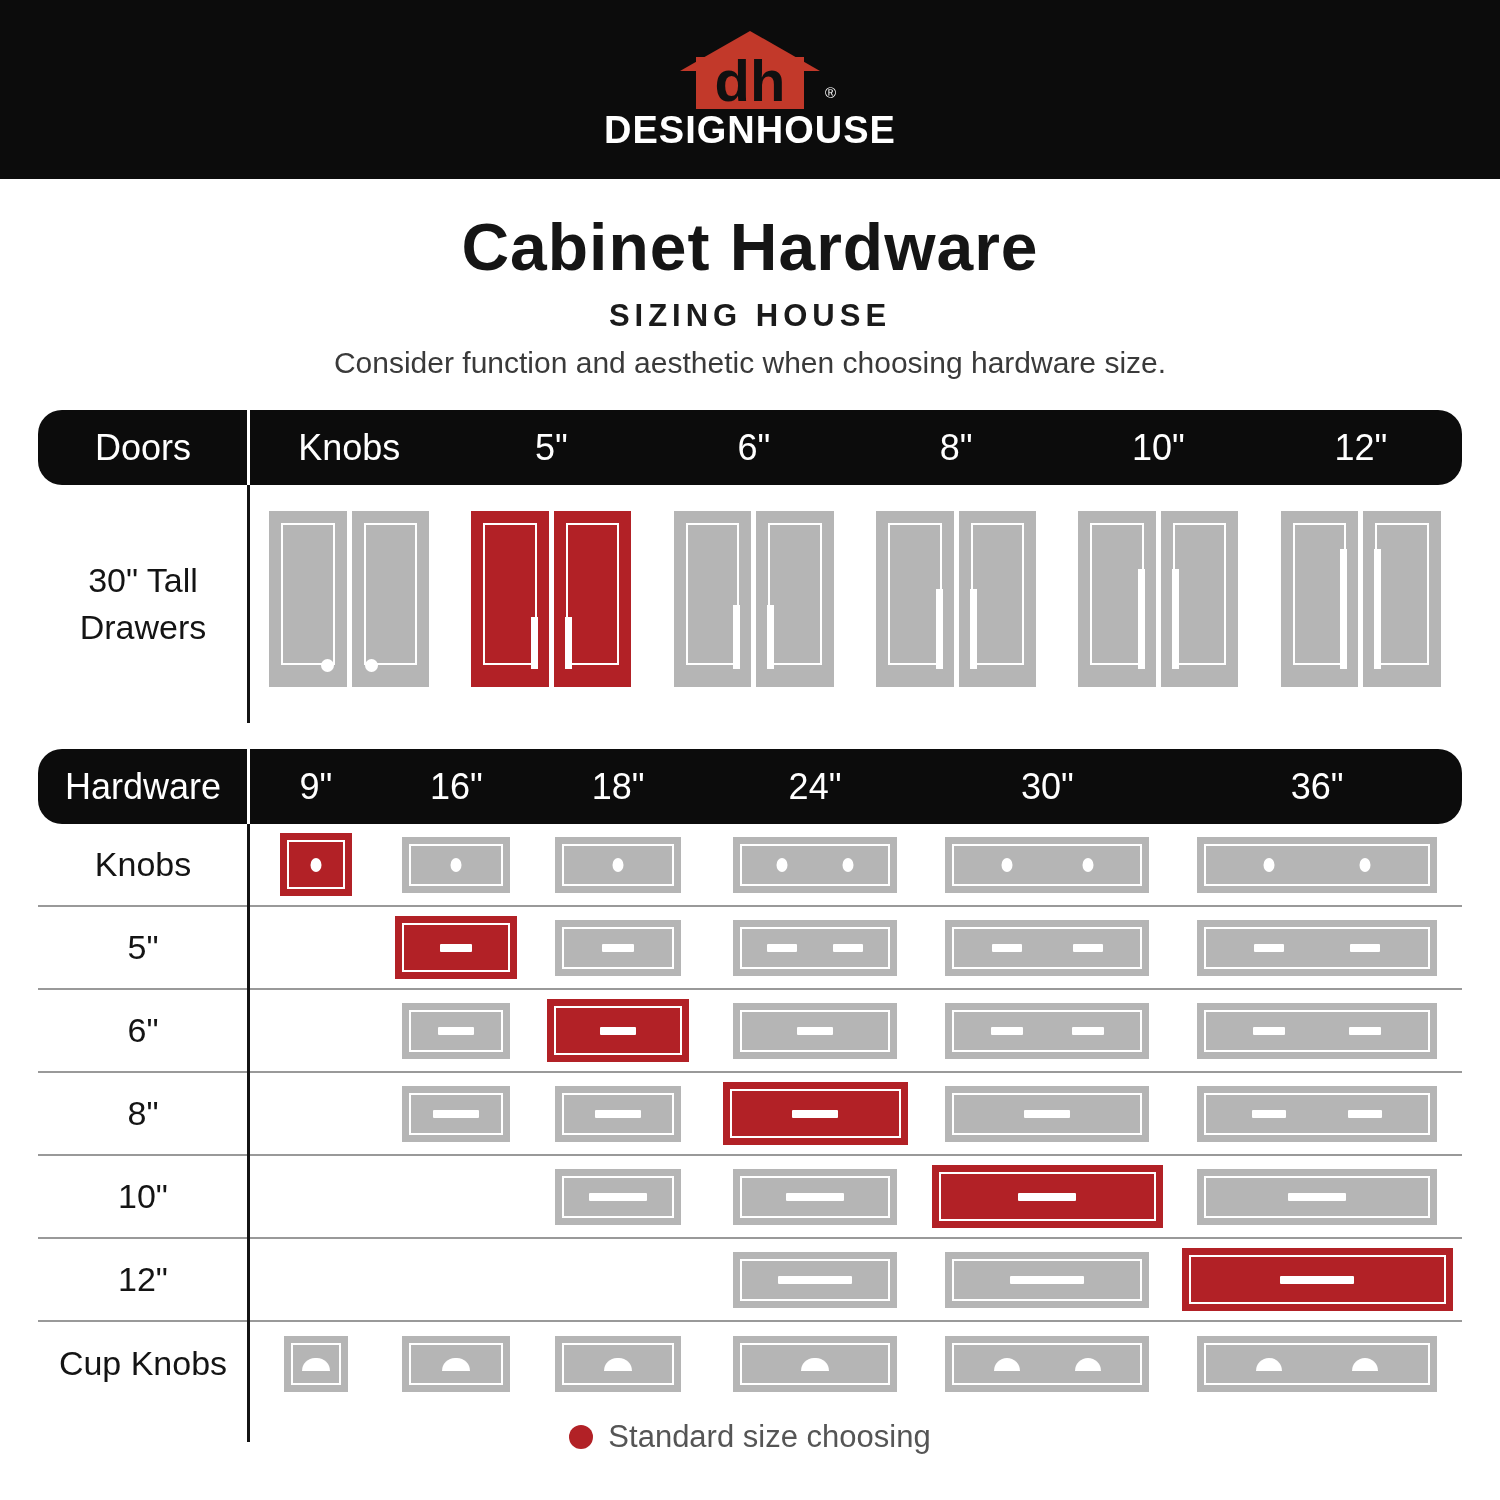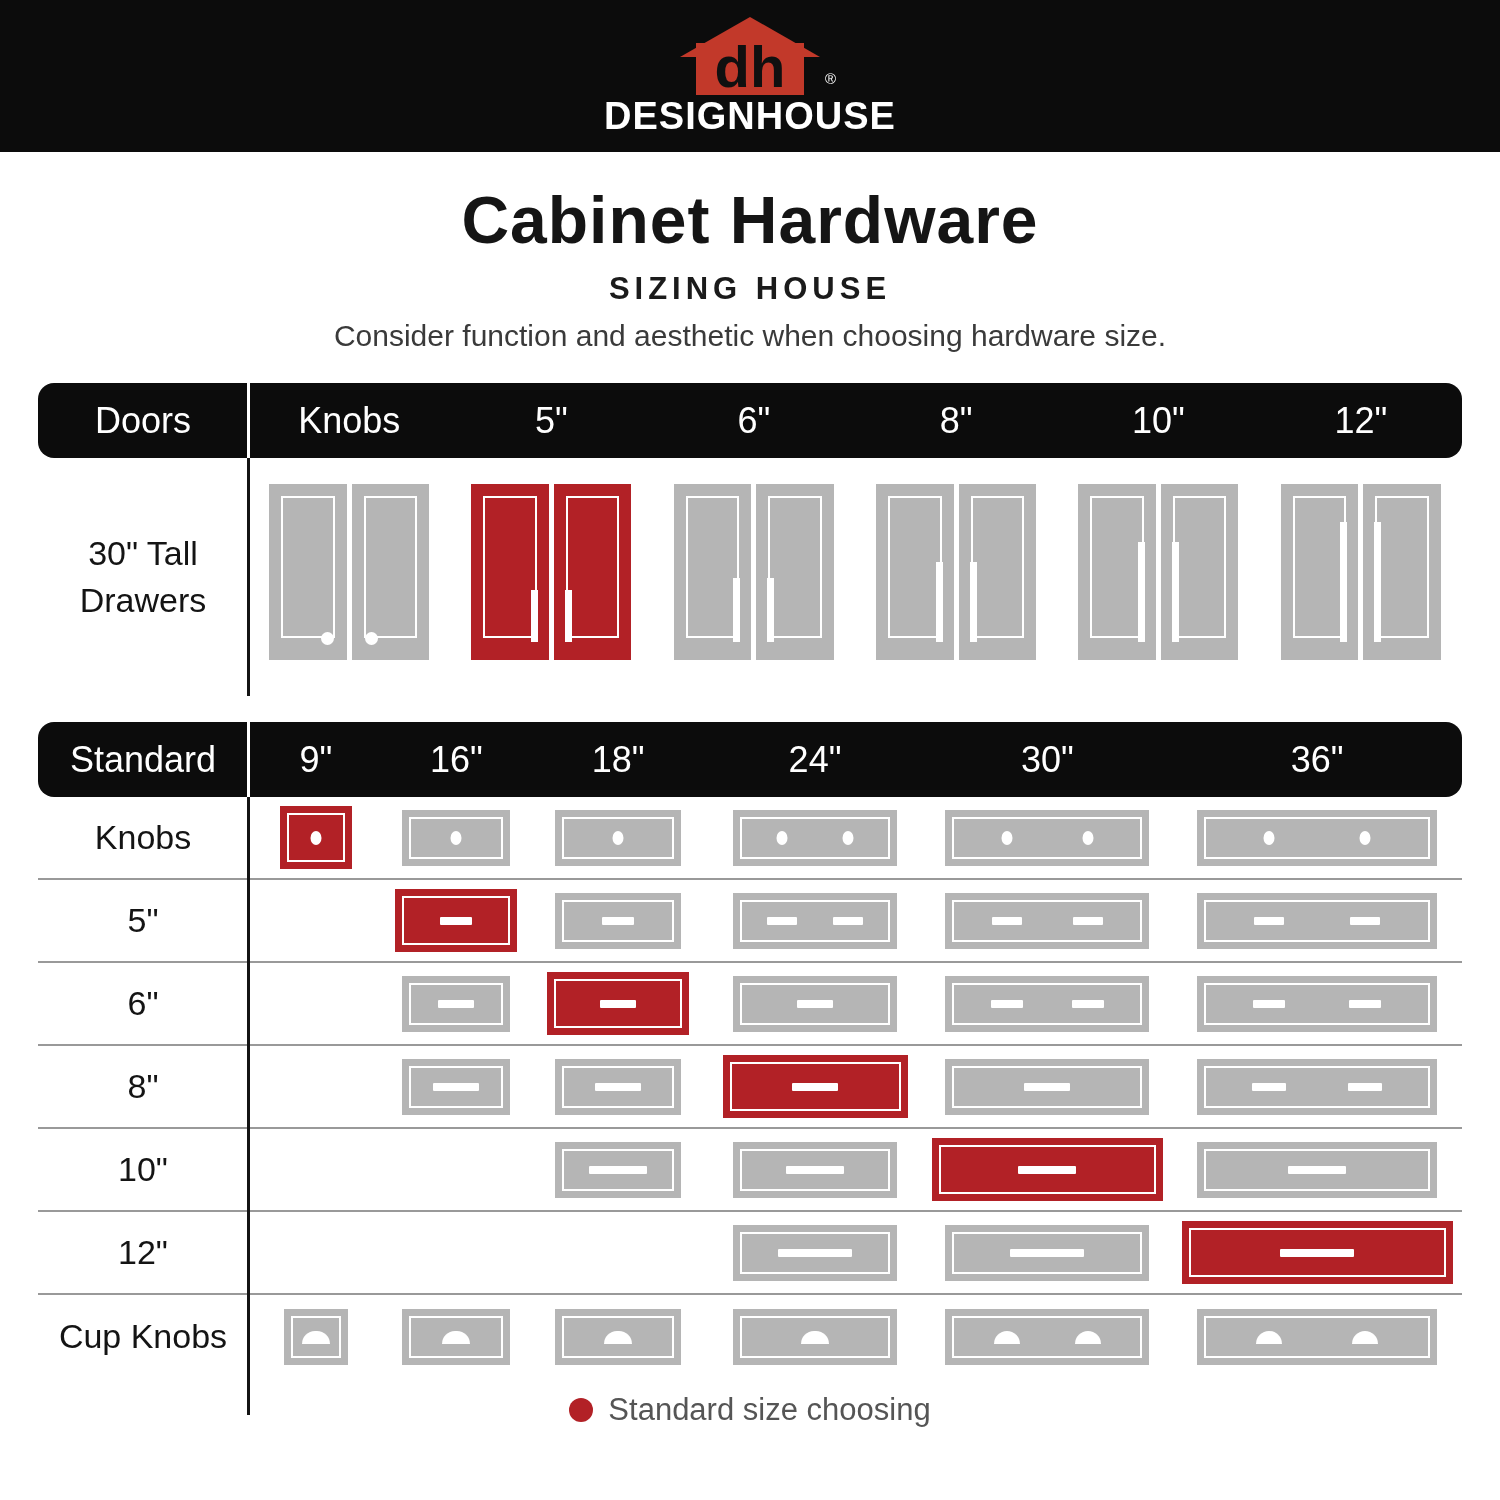--- a/index.html
+++ b/index.html
@@ -8,38 +8,38 @@
     --cabinet-gray:#b5b5b5;
     --separator-gray:#999999;
     --header-black:#0c0c0c;
   }
   *{box-sizing:border-box}
   body{margin:0;background:#fff}
   .page{width:1500px;height:1500px;background:#fff;overflow:hidden;position:relative;
         font-family:"Liberation Sans",sans-serif;}
 
   
-  .banner{height:152px;background:var(--header-black);display:flex;align-items:center;justify-content:center}
+  .banner{height:179px;background:var(--header-black);display:flex;align-items:center;justify-content:center}
   .logo{display:flex;flex-direction:column;align-items:center;position:relative}
   .logo-house-wrap{position:relative;width:140px;height:78px;color:var(--logo-red)}
   .logo-house-wrap svg{display:block;width:140px;height:78px}
   .reg{position:absolute;right:-16px;bottom:8px;color:#fff;font-size:15px}
   .wordmark{color:#fff;font-size:38px;letter-spacing:1px;line-height:1;margin-top:2px;white-space:nowrap}
   .wordmark .bold{font-weight:700}
   .wordmark .light{font-weight:700}
 
   
   .title-block{text-align:center;padding-top:34px}
   .title-heading{margin:0;font-size:66px;font-weight:700;color:#151515;letter-spacing:1px;line-height:1.05}
   .title-sub{font-size:31px;font-weight:700;color:#1b1b1b;letter-spacing:5px;margin-top:16px}
   .title-desc{font-size:30px;color:#3a3a3a;margin-top:12px}
 
   
   .sizing-table{margin:30px 38px 0;position:relative}
-  .tbar{background:var(--header-black);border-radius:16px;height:75px;display:grid;align-items:center;
+  .tbar{background:var(--header-black);border-radius:24px;height:75px;display:grid;align-items:center;
         position:relative;color:#fff;font-size:36px}
   .doors-grid{grid-template-columns:210px repeat(6,1fr)}
   .drawers-grid{grid-template-columns:210px 136fr 145fr 179fr 215fr 250fr 290fr}
   .tbar-cell{text-align:center}
   .tbar-divider{position:absolute;left:209px;top:0;bottom:0;width:3px;background:#fff}
   .vline{position:absolute;left:209px;width:3px;background:#141414}
 
   
   .doors-body{display:grid;height:238px}
   .doors-label{font-size:34px;color:#141414;text-align:center;line-height:1.4;align-self:center}
@@ -187,21 +187,21 @@
               <span class="pull-bar-door" style="height: 120px;"></span>
             </div>
           </div>
         </div>
       </div>
     <div class="vline" style="top:75px;height:238px"></div>
   </div>
 
   <div class="sizing-table" style="margin-top:26px">
     <div class="tbar drawers-grid" id="drawers-bar">
-      <div class="tbar-cell">Standard</div>
+      <div class="tbar-cell">Hardware</div>
       <div class="tbar-divider"></div>
     <div class="tbar-cell">9"</div>
         <div class="tbar-cell">16"</div>
         <div class="tbar-cell">18"</div>
         <div class="tbar-cell">24"</div>
         <div class="tbar-cell">30"</div>
         <div class="tbar-cell">36"</div>
       </div>
     <div id="drawers-rows">
         <div class="drow drawers-grid">

